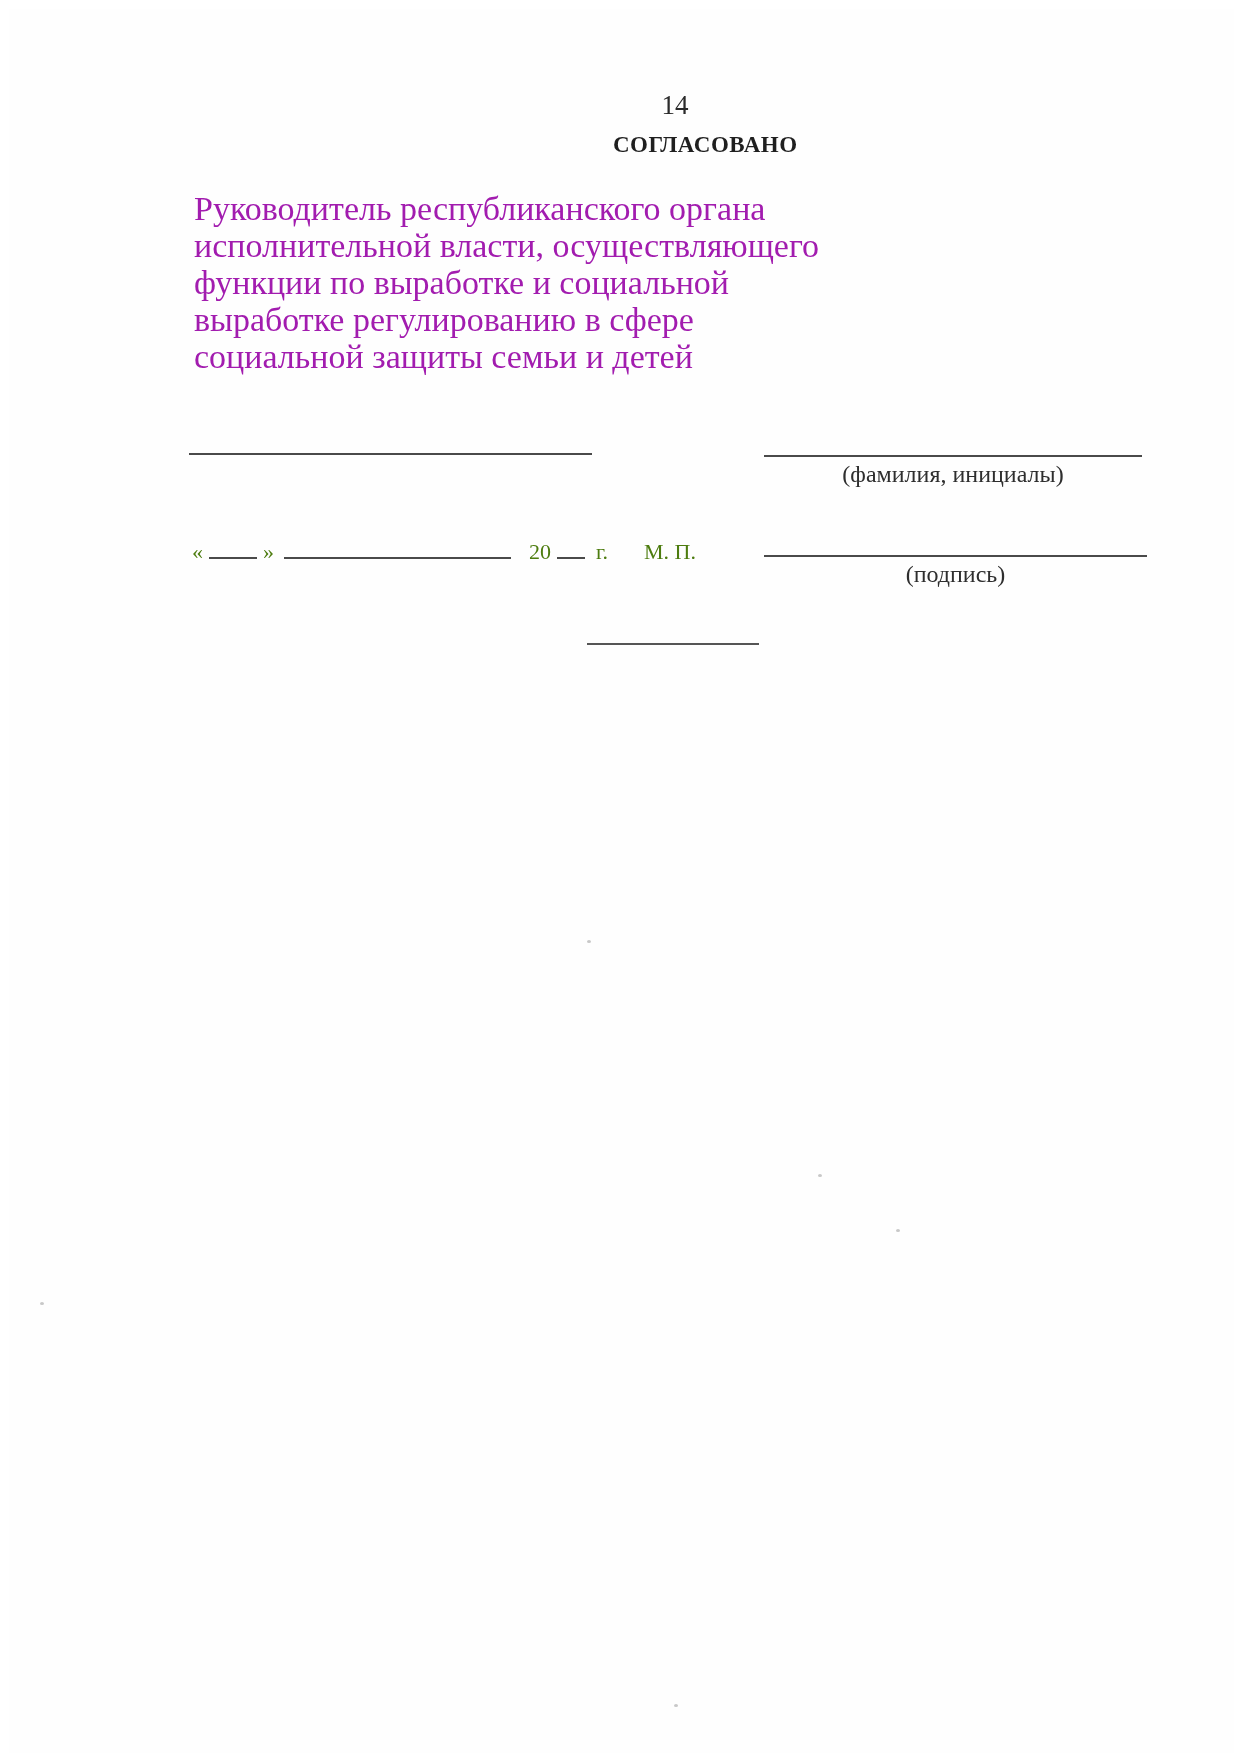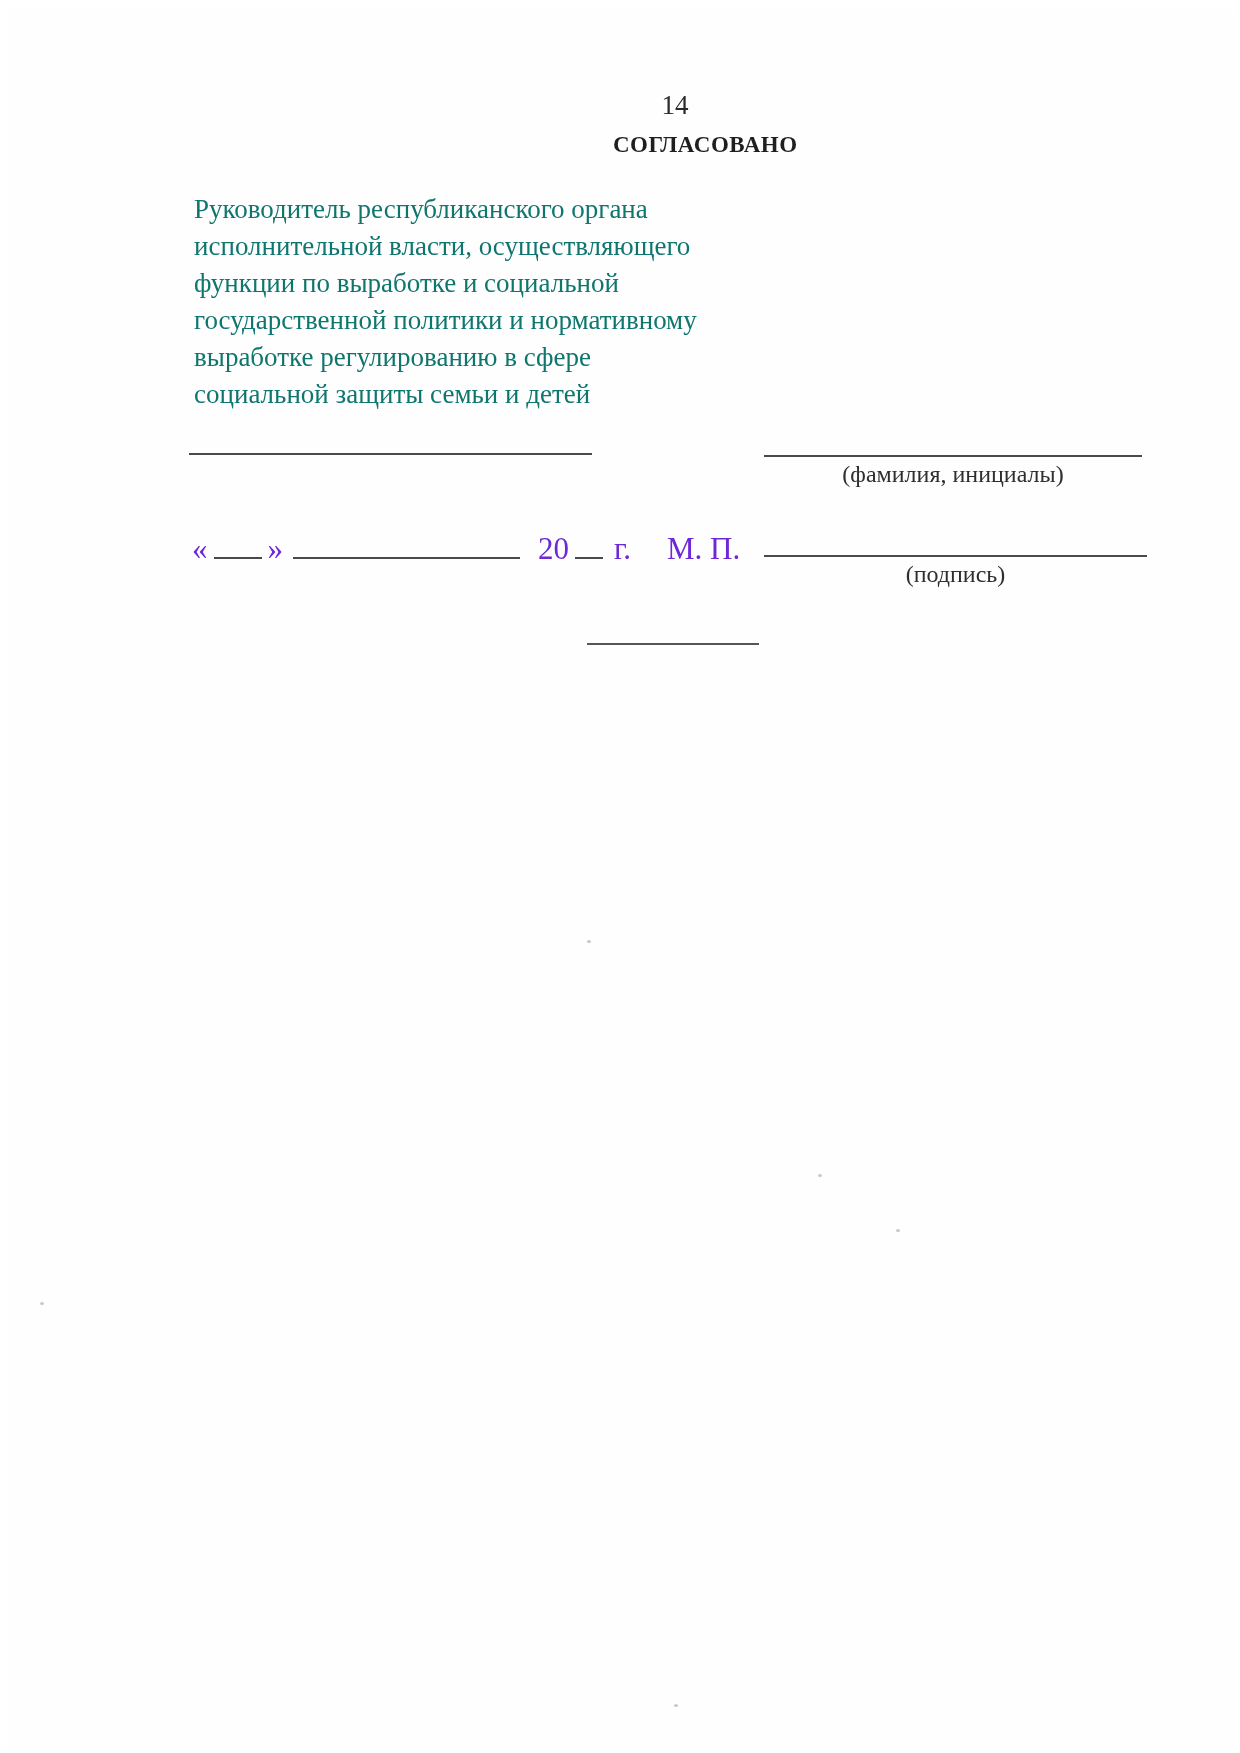--- a/index.html
+++ b/index.html
@@ -24,23 +24,23 @@
     top: 120px; left: 601px;
     font-size: 23px; font-weight: bold;
     letter-spacing: 0.5px;
     color: #1f1f1f;
   }
   .position-block {
     position: absolute;
     top: 177px; left: 179px; width: 520px;
   }
   .position-block .line {
-    font-size: 27px; line-height: 34px;
+    font-size: 34px; line-height: 34px;
     white-space: nowrap;
-    color: #0f766e;
+    color: #a21caf;
   }
   .rule {
     position: absolute;
     height: 0;
     border-top: 2px solid #4a4a4a;
   }
   .rule-left-sign   { top: 441px; left: 177px; width: 403px; }
   .rule-fio         { top: 443px; left: 752px; width: 378px; }
   .rule-podpis      { top: 543px; left: 752px; width: 383px; }
   .rule-center-short{ top: 631px; left: 575px; width: 172px; border-top-color: #555; }
@@ -48,23 +48,23 @@
     position: absolute;
     font-size: 24px;
     text-align: center;
     color: #2e2e2e;
   }
   .caption-fio    { top: 449px; left: 752px; width: 378px; }
   .caption-podpis { top: 549px; left: 752px; width: 383px; }
   .date-row {
     position: absolute;
     top: 517px; left: 177px;
-    font-size: 31px; line-height: 34px;
+    font-size: 22px; line-height: 34px;
     white-space: nowrap;
-    color: #6d28d9;
+    color: #4d7c0f;
   }
   .fill {
     display: inline-block;
     height: 24px;
     border-bottom: 2px solid #4a4a4a;
     vertical-align: baseline;
     transform: translateY(3px);
   }
   .fill-day  { width: 48px; }
   .fill-month{ width: 227px; margin-left: 7px; }
@@ -85,21 +85,20 @@
 <div class="page">
 
   <div class="page-number">14</div>
 
   <div class="doc-title">СОГЛАСОВАНО</div>
 
   <div class="position-block">
     <div class="line">Руководитель республиканского органа</div>
     <div class="line">исполнительной власти, осуществляющего</div>
     <div class="line">функции по выработке и социальной</div>
-    <div class="line">государственной политики и нормативному</div>
     <div class="line">выработке регулированию в сфере</div>
     <div class="line">социальной защиты семьи и детей</div>
   </div>
 
   <div class="rule rule-left-sign"></div>
 
   <div class="rule rule-fio"></div>
   <div class="caption caption-fio">(фамилия, инициалы)</div>
 
   <div class="date-row">

